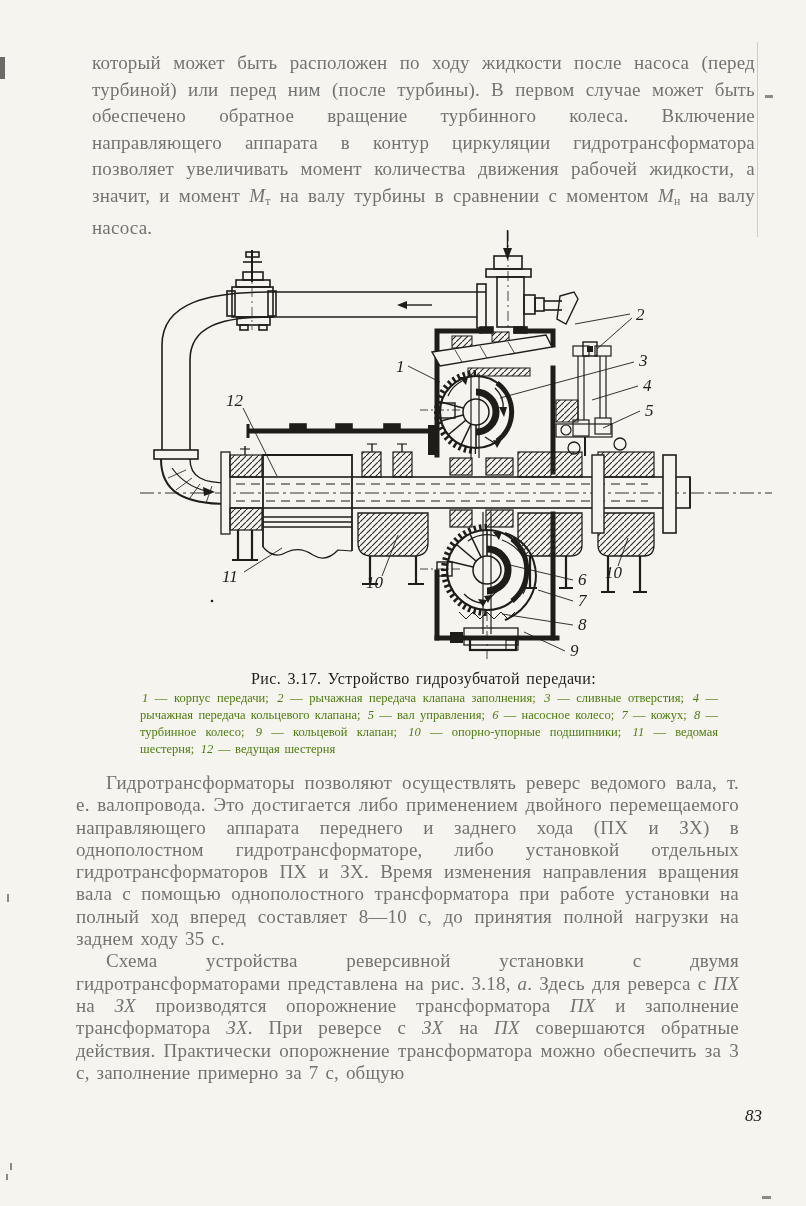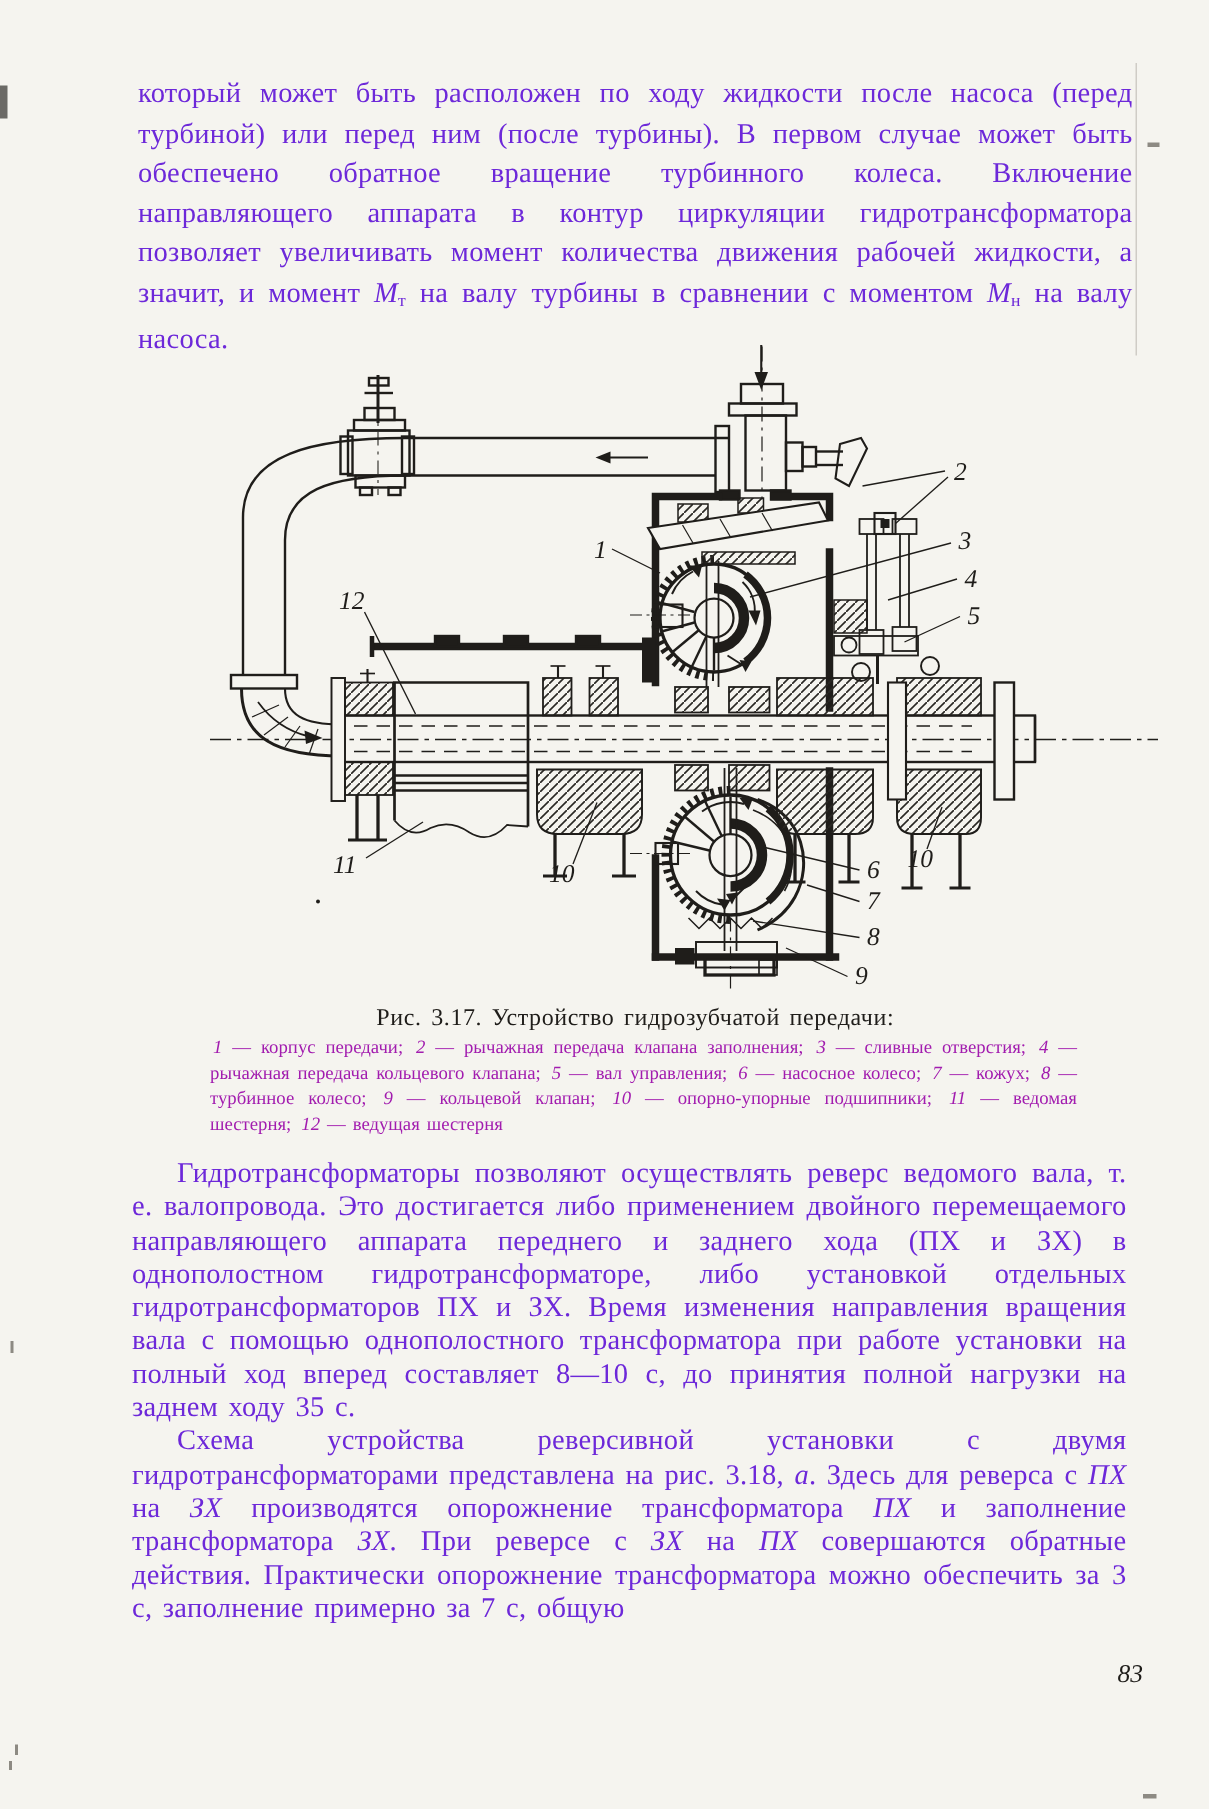--- a/index.html
+++ b/index.html
@@ -1,26 +1,26 @@
 <!DOCTYPE html>
 <html><head>
 <meta charset="utf-8">
 <style>
   html,body{margin:0;padding:0;}
   body{width:806px;height:1206px;position:relative;background:#f5f4ef;overflow:hidden;
        font-family:"Liberation Serif", serif;color:#1f1d1a;}
   .abs{position:absolute;}
-  .para{text-align:justify;font-size:19px;letter-spacing:.2px;word-spacing:2px;color:#6d28d9;}
+  .para{text-align:justify;font-size:19px;letter-spacing:.2px;word-spacing:2px;color:#737373;}
   .p1{line-height:26.5px;}
   .p23{line-height:22.3px;}
   .p23 p{margin:0;text-indent:30px;}
   .seg-i{font-style:italic;}
   .seg-sub{font-size:.62em;vertical-align:-0.28em;}
   .caption{font-size:16px;text-align:center;letter-spacing:.4px;word-spacing:2px;}
-  .legend{font-size:12.5px;line-height:17px;text-align:justify;word-spacing:1.5px;color:#a21caf;}
+  .legend{font-size:12.5px;line-height:17px;text-align:justify;word-spacing:1.5px;color:#4d7c0f;}
   .legend i{font-style:italic;padding-left:2px;}
   .pagenum{font-size:17px;text-align:right;font-style:italic;}
   .artifact{background:#8d8a83;}
   svg text{font-family:"Liberation Serif", serif;font-style:italic;font-size:17px;fill:#1f1d1a;}
 </style>
 </head>
 <body>
 
 <div class="abs para p1" style="left:92px;top:50px;width:663px;"><span>который может быть расположен по ходу жидкости после насоса (перед турбиной) или перед ним (после турбины). В первом случае может быть обеспечено обратное вращение турбинного колеса. Включение направляющего аппарата в контур циркуляции гидротрансформатора позволяет увеличивать момент количества движения рабочей жидкости, а значит, и момент </span><span class="seg-i">М</span><span class="seg-sub">т</span><span> на валу турбины в сравнении с моментом </span><span class="seg-i">М</span><span class="seg-sub">н</span><span> на валу насоса.</span></div>
 
@@ -279,21 +279,21 @@
     <text x="605" y="578">10</text>
     <text x="222" y="582">11</text>
     <text x="226" y="406">12</text>
   </g>
 </svg>
 
 <div class="abs caption" style="left:92px;top:670px;width:663px;">Рис. 3.17. Устройство гидрозубчатой передачи:</div>
 
 <div class="abs legend" style="left:140px;top:690px;width:578px;"><i>1</i><span> — корпус передачи; </span><i>2</i><span> — рычажная передача клапана заполнения; </span><i>3</i><span> — сливные отверстия; </span><i>4</i><span> — рычажная передача кольцевого клапана; </span><i>5</i><span> — вал управления; </span><i>6</i><span> — насосное колесо; </span><i>7</i><span> — кожух; </span><i>8</i><span> — турбинное колесо; </span><i>9</i><span> — кольцевой клапан; </span><i>10</i><span> — опорно-упорные подшипники; </span><i>11</i><span> — ведомая шестерня; </span><i>12</i><span> — ведущая шестерня</span></div>
 
-<div class="abs para p23" style="left:88px;top:772px;width:663px;">
+<div class="abs para p23" style="left:76px;top:772px;width:663px;">
   <p><span>Гидротрансформаторы позволяют осуществлять реверс ведомого вала, т. е. валопровода. Это достигается либо применением двойного перемещаемого направляющего аппарата переднего и заднего хода (ПХ и ЗХ) в однополостном гидротрансформаторе, либо установкой отдельных гидротрансформаторов ПХ и ЗХ. Время изменения направления вращения вала с помощью однополостного трансформатора при работе установки на полный ход вперед составляет 8—10 с, до принятия полной нагрузки на заднем ходу 35 с.</span></p>
   <p><span>Схема устройства реверсивной установки с двумя гидротрансформаторами представлена на рис. 3.18, </span><span class="seg-i">а</span><span>. Здесь для реверса с </span><span class="seg-i">ПХ</span><span> на </span><span class="seg-i">ЗХ</span><span> производятся опорожнение трансформатора </span><span class="seg-i">ПХ</span><span> и заполнение трансформатора </span><span class="seg-i">ЗХ</span><span>. При реверсе с </span><span class="seg-i">ЗХ</span><span> на </span><span class="seg-i">ПХ</span><span> совершаются обратные действия. Практически опорожнение трансформатора можно обеспечить за 3 с, заполнение примерно за 7 с, общую</span></p>
 </div>
 
 <div class="abs pagenum" style="left:92px;top:1106px;width:670px;">83</div>
 
 <div class="abs artifact" style="left:757px;top:42px;width:1px;height:195px;background:#cfccc6;"></div>
 <div class="abs artifact" style="left:765px;top:95px;width:8px;height:3px;"></div>
 <div class="abs artifact" style="left:0;top:57px;width:5px;height:22px;background:#6b6a66;"></div>
 <div class="abs artifact" style="left:7px;top:894px;width:2px;height:8px;"></div>

